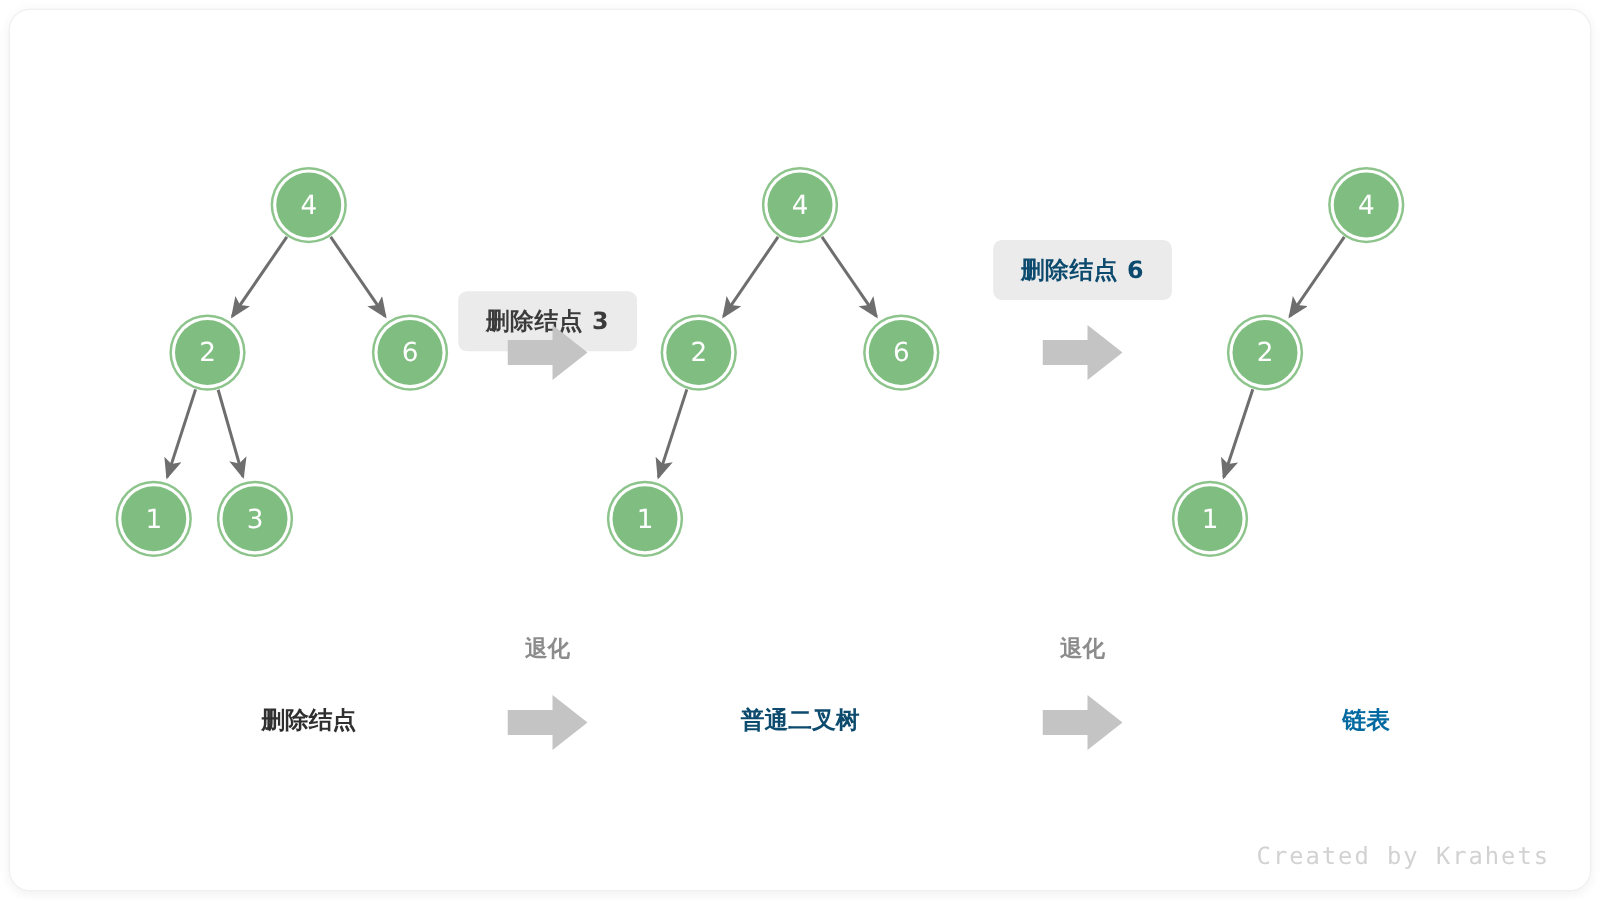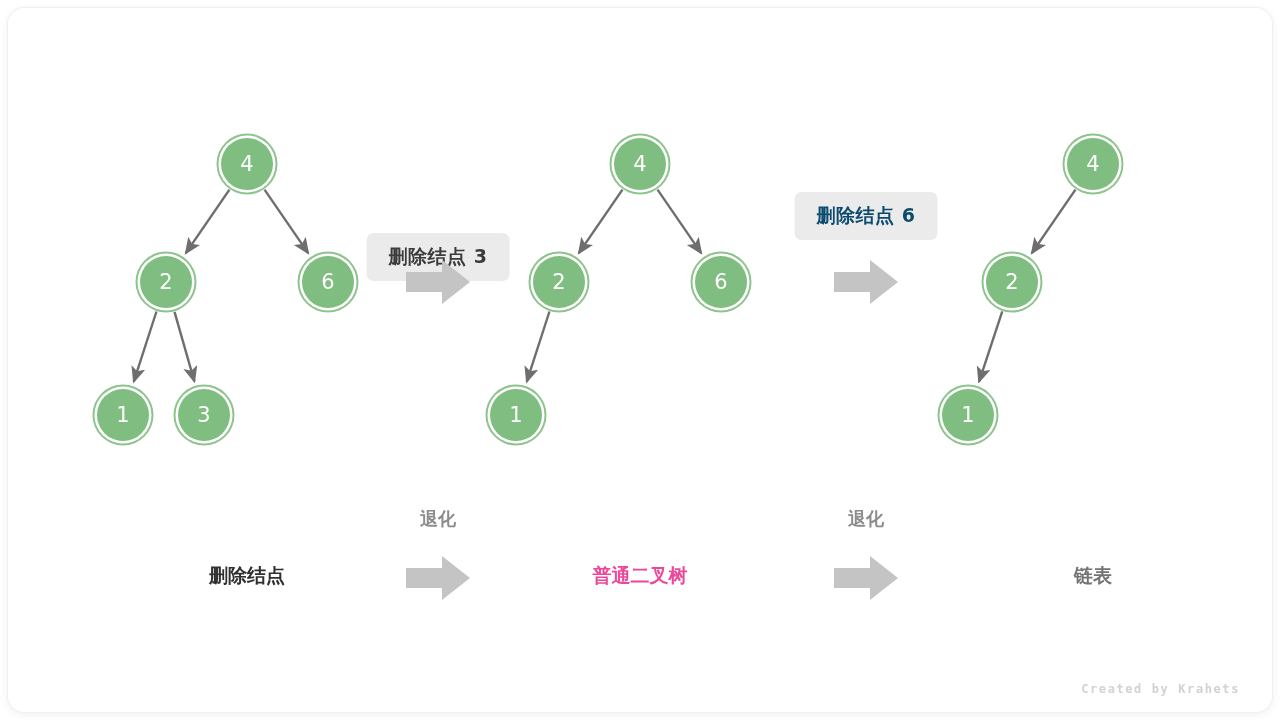--- a/index.html
+++ b/index.html
@@ -101,24 +101,23 @@
   .caption-sub {
     color: #8c8c8c;
     font-size: 18px;
     font-weight: bold;
   }
   .watermark {
     position: absolute;
     right: 40px;
     bottom: 24px;
     color: #d2d2d2;
-    font-size: 12px;
+    font-size: 19px;
     letter-spacing: 1.6px;
     font-family: "DejaVu Sans Mono", "Liberation Mono", monospace;
-    font-weight: bold;
   }
 </style>
 </head>
 <body>
 
 <div id="canvas">
   <div class="card"></div>
 
   <div class="stage">
     <svg class="edges" viewBox="0 0 1280 720" xmlns="http://www.w3.org/2000/svg">
@@ -197,19 +196,19 @@
             <path d="M0,14 L36,14 L36,2 L64,24 L36,46 L36,34 L0,34 Z" fill="#c4c4c4"></path>
           </svg></div>
         <div class="block-arrow" style="left: 866px; top: 578px;"><svg width="64" height="48" viewBox="0 0 64 48">
             <path d="M0,14 L36,14 L36,2 L64,24 L36,46 L36,34 L0,34 Z" fill="#c4c4c4"></path>
           </svg></div>
       </div>
     <div id="captions-layer">
         <div class="caption caption-sub" style="left: 438px; top: 519px; color: rgb(140, 140, 140);">退化</div>
         <div class="caption caption-sub" style="left: 866px; top: 519px; color: rgb(140, 140, 140);">退化</div>
         <div class="caption caption-main" style="left: 247px; top: 576px; color: rgb(47, 47, 47);">删除结点</div>
-        <div class="caption caption-main" style="left: 640px; top: 576px; color: #ec4899;">普通二叉树</div>
-        <div class="caption caption-main" style="left: 1093px; top: 576px; color: #737373; text-align: right;">链表</div>
+        <div class="caption caption-main" style="left: 640px; top: 576px; color: #0c4a6e;">普通二叉树</div>
+        <div class="caption caption-main" style="left: 1093px; top: 576px; color: #0369a1; text-align: right;">链表</div>
       </div>
 
     <div class="watermark">Created by Krahets</div>
   </div>
 </div>
 
 </body></html>

